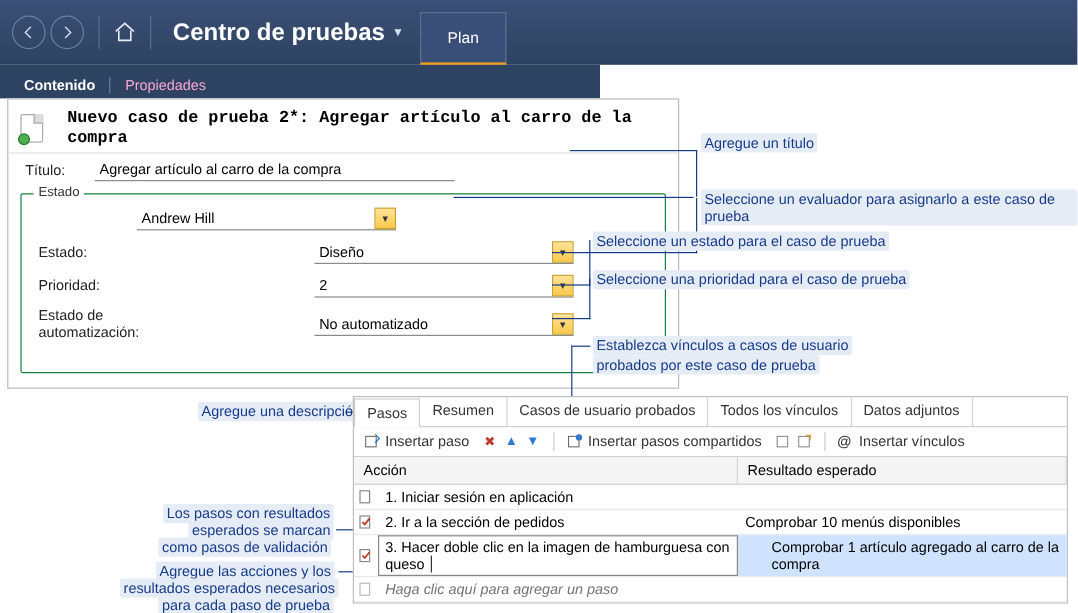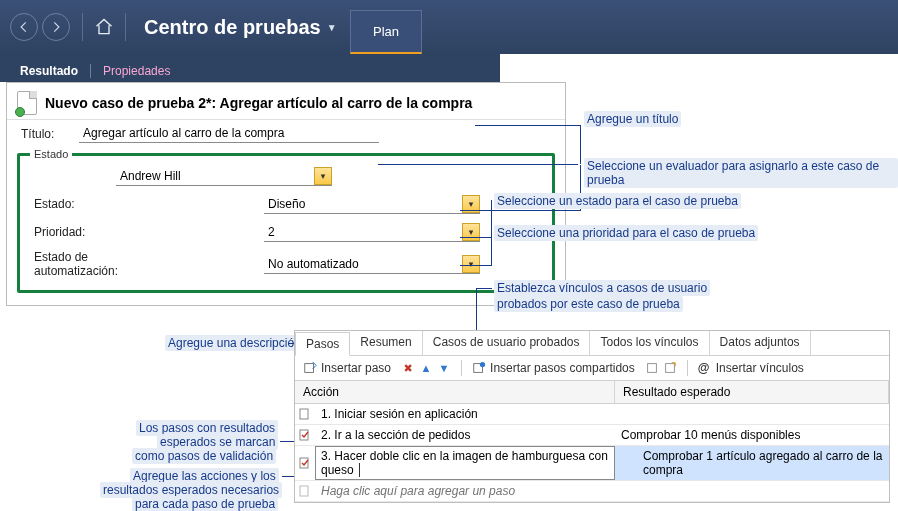--- a/index.html
+++ b/index.html
@@ -17,31 +17,31 @@
   .tab-btn { position: absolute; left: 350px; top: 10px; height: 44px; padding: 0 22px; background: #3a4f77; border: 1px solid #5a709a; border-bottom: 2px solid #f0a020; color: #fff; display: flex; align-items: center; font-size: 13px; }
 
   
   .subheader { background: #2e4261; height: 28px; display: flex; align-items: flex-end; padding: 0 12px; width: 500px;}
   .subtab { color: #f9a8d4; font-size: 12px; padding: 4px 8px; cursor: pointer; }
   .subtab.active { color: #fff; font-weight: 600; }
   .subtab-sep { width: 1px; height: 14px; background: #6a80a0; margin: 0 4px 4px; }
 
   
   .panel-wrap { background: #fff; border: 1px solid #bbb; margin-left: 6px; width: 560px; padding: 0 0 12px 0; position: relative; }
-  .panel-title { display: flex; align-items: center; gap: 8px; padding: 8px 10px 4px; border-bottom: 1px solid #e0e0e0;}
+  .panel-title { display: flex; align-items: center; gap: 20px; padding: 8px 10px 4px; border-bottom: 1px solid #e0e0e0; font-family: Liberation Mono, monospace;}
   .doc-icon { width: 20px; height: 24px; position: relative; border: 1px solid #aaa; border-radius: 2px; background: #fff; }
   .doc-icon::before{ content:""; position:absolute; right:-1px; top:-1px; width:7px; height:7px; background:#ddd; border-left:1px solid #aaa; border-bottom:1px solid #aaa;}
   .doc-icon .dot{ position:absolute; left:-3px; bottom:-3px; width:10px; height:10px; border-radius:50%; background:#4caf50; border:1px solid #2e7d32;}
   .panel-title-text { font-size: 14px; font-weight: 600; }
 
   .form-row { display: flex; align-items: center; padding: 4px 14px; gap: 8px; }
   .form-label { width: 140px; text-align: left; color: #222; }
   .form-label.narrow { width: 50px; }
   .text-input { flex: 1; border: none; border-bottom: 1px solid #8a8a8a; padding: 2px 4px; font-size: 12px; outline: none; max-width: 300px;}
-  .fieldset { border: 3px solid #15803d; border-radius: 2px; margin: 6px 10px 0; padding: 6px 4px 8px 0; position: relative;}
+  .fieldset { border: 1px solid #15803d; border-radius: 2px; margin: 6px 10px 0; padding: 6px 4px 22px 0; position: relative;}
   .fieldset-legend { position: absolute; top: -8px; left: 10px; background: #fff; padding: 0 4px; font-size: 11px; color: #333; }
   .combo { display: flex; align-items: center; border-bottom: 1px solid #8a8a8a; width: 216px; height: 20px; background:#fff;}
   .combo span { flex:1; padding: 0 4px; line-height: 20px; }
   .combo .dd { width: 18px; height: 18px; background: linear-gradient(#ffe39a,#f9c94a); border: 1px solid #c9a227; display: flex; align-items: center; justify-content: center; font-size:9px; color:#333; }
 
   
   .callout { position: absolute; color: #163a8a; font-size: 12px; background: #e6ecf6; padding: 1px 3px; border-radius: 2px; }
   .callout-line { position: absolute; border-top: 1px solid #163a8a; }
 
   
@@ -97,21 +97,21 @@
   <div class="app-title">
     <span>Centro de pruebas</span>
     <span class="caret">▼</span>
   </div>
   <div class="tab-btn">
     <span>Plan</span>
   </div>
 </div>
 
 <div class="subheader">
-  <div class="subtab active">Resultado</div>
+  <div class="subtab active">Contenido</div>
   <div class="subtab-sep"></div>
   <div class="subtab">Propiedades</div>
 </div>
 
 <div class="panel-wrap">
   <div class="panel-title">
     <div class="doc-icon">
         <span class="dot"></span>
       </div>
     <div class="panel-title-text">Nuevo caso de prueba 2*: Agregar artículo al carro de la compra</div>

